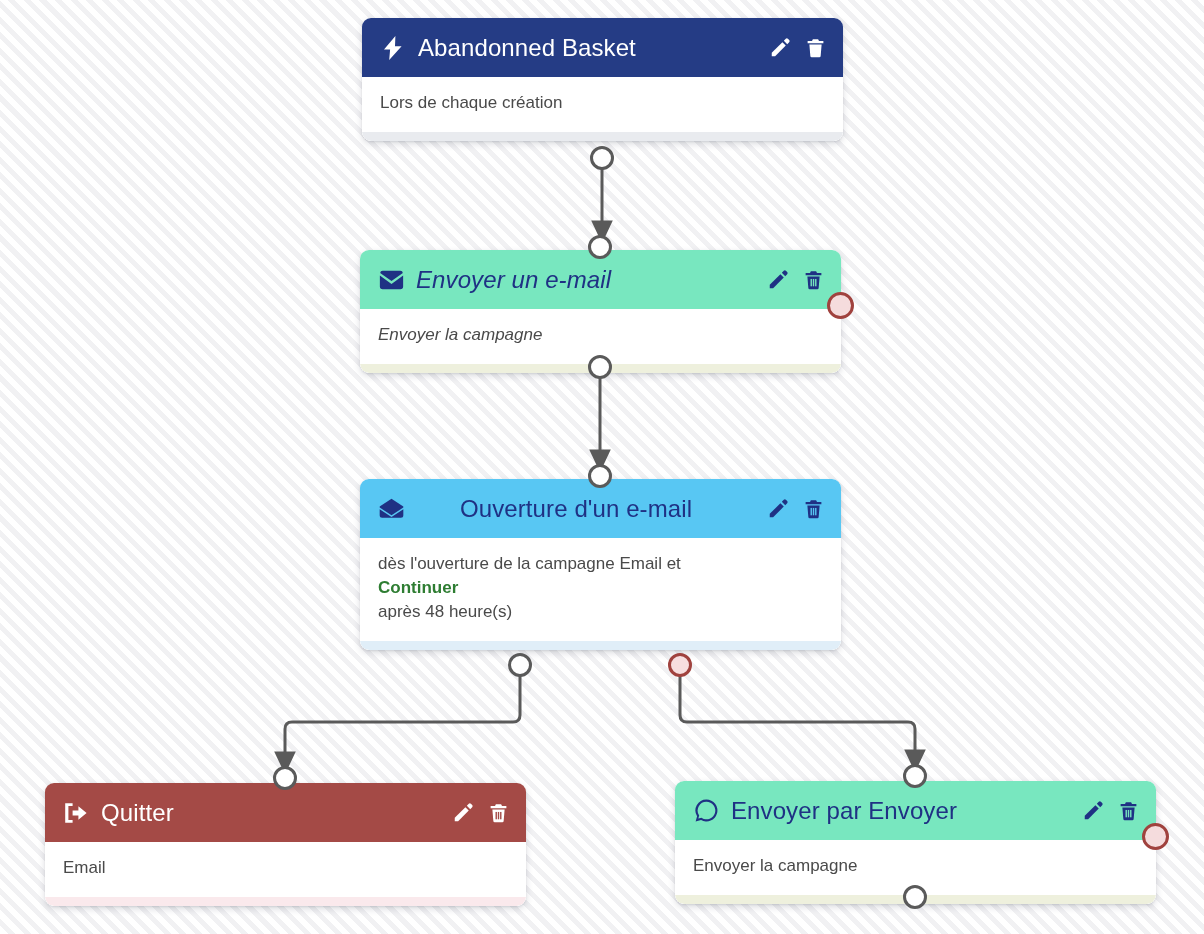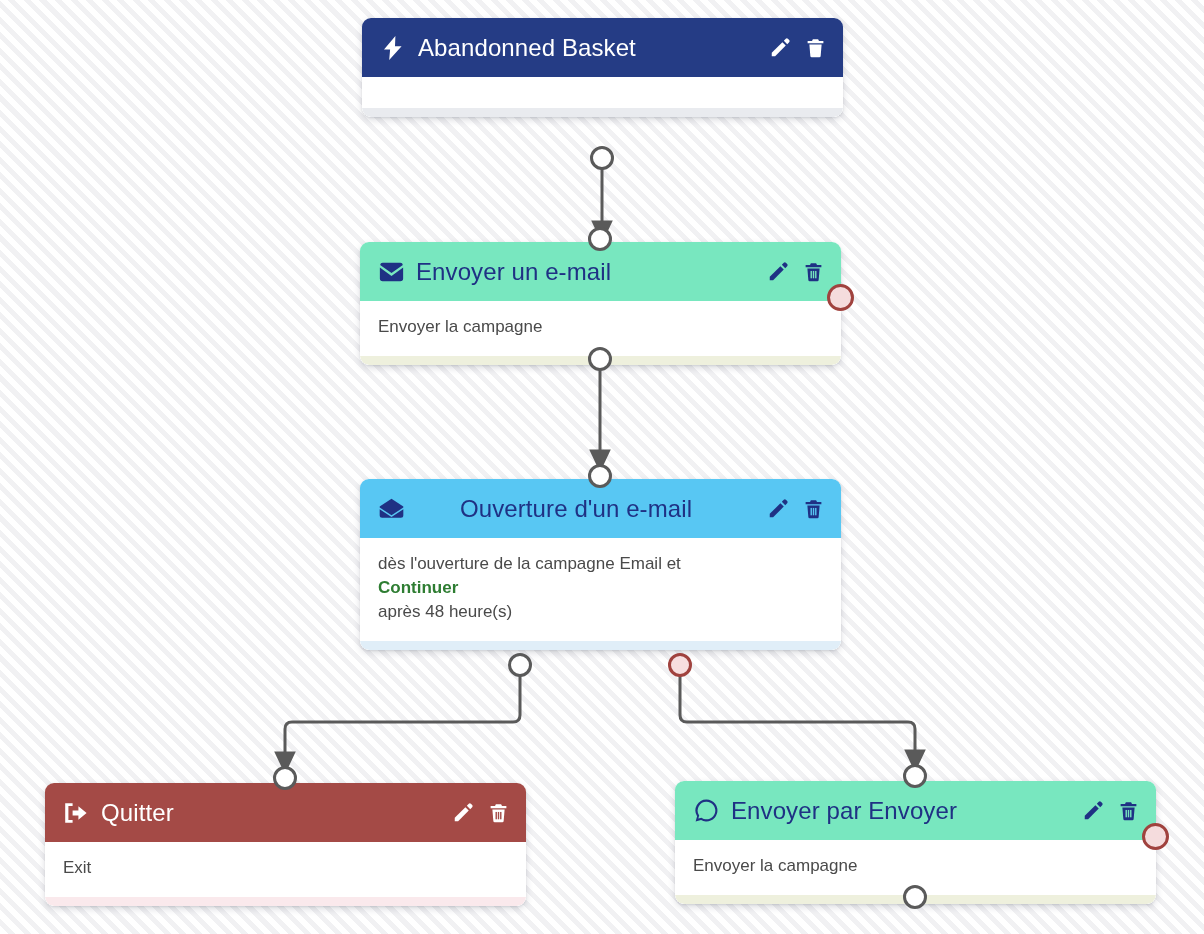--- a/index.html
+++ b/index.html
@@ -192,27 +192,28 @@
               <path d="M9 2 h6 l1 2 h5 v2.6 H3 V4 h5 z" fill="currentColor"></path>
               <path d="M5 8 h14 l-1.1 13.2 a1.6 1.6 0 0 1-1.6 1.5 H7.7 a1.6 1.6 0 0 1-1.6-1.5 z" fill="currentColor"></path>
               <rect x="8.6" y="10.8" width="1.6" height="8.4" fill="#ffffff" opacity=".85"></rect>
               <rect x="11.2" y="10.8" width="1.6" height="8.4" fill="#ffffff" opacity=".85"></rect>
               <rect x="13.8" y="10.8" width="1.6" height="8.4" fill="#ffffff" opacity=".85"></rect>
             </svg>
           </span>
         </span>
       </div>
       <div class="node-body">
+        <div class="line">Lors de chaque création</div>
       </div>
       <div class="node-footer ft-navy"></div>
     </div>
     <span class="port" style="left:228px; top:128px;"></span>
   </div>
 
-  <div class="node" style="left:360px; top:242px; width:481px;">
+  <div class="node" style="left:360px; top:250px; width:481px;font-style:italic;">
     <div class="node-inner">
       <div class="node-header hdr-green">
         <span class="hdr-icon">
           <svg width="25" height="20" viewBox="0 0 26 20" aria-hidden="true">
             <path d="M1.2 2.6 A2.6 2.6 0 0 1 3.8 0.4 h18.4 a2.6 2.6 0 0 1 2.6 2.2 L13 11 z" fill="currentColor"></path>
             <path d="M0.9 5.4 L13 14.2 L25.1 5.4 v11.3 a2.9 2.9 0 0 1-2.9 2.9 H3.8 A2.9 2.9 0 0 1 0.9 16.7 z" fill="currentColor"></path>
           </svg>
         </span>
         <span class="hdr-title">Envoyer un e-mail</span>
         <span class="hdr-actions">
@@ -305,21 +306,21 @@
               <path d="M9 2 h6 l1 2 h5 v2.6 H3 V4 h5 z" fill="currentColor"></path>
               <path d="M5 8 h14 l-1.1 13.2 a1.6 1.6 0 0 1-1.6 1.5 H7.7 a1.6 1.6 0 0 1-1.6-1.5 z" fill="currentColor"></path>
               <rect x="8.6" y="10.8" width="1.6" height="8.4" fill="#a44a46"></rect>
               <rect x="11.2" y="10.8" width="1.6" height="8.4" fill="#a44a46"></rect>
               <rect x="13.8" y="10.8" width="1.6" height="8.4" fill="#a44a46"></rect>
             </svg>
           </span>
         </span>
       </div>
       <div class="node-body">
-        <div class="line">Exit</div>
+        <div class="line">Email</div>
       </div>
       <div class="node-footer ft-red"></div>
     </div>
     <span class="port" style="left:228px; top:-17px;"></span>
   </div>
 
   <div class="node" style="left:675px; top:781px; width:481px;">
     <div class="node-inner">
       <div class="node-header hdr-green">
         <span class="hdr-icon">

